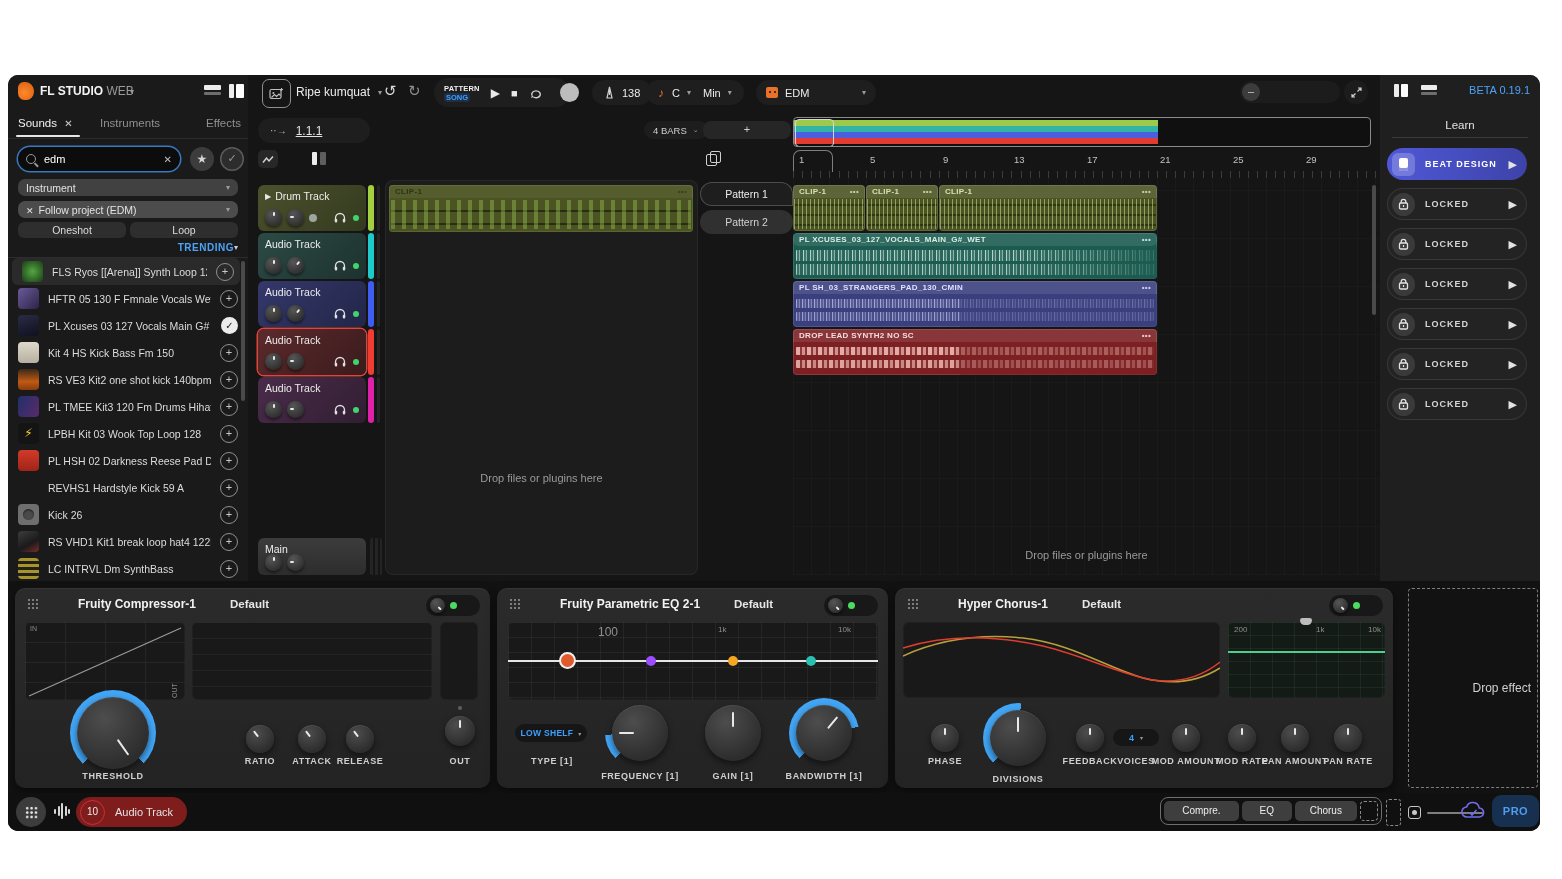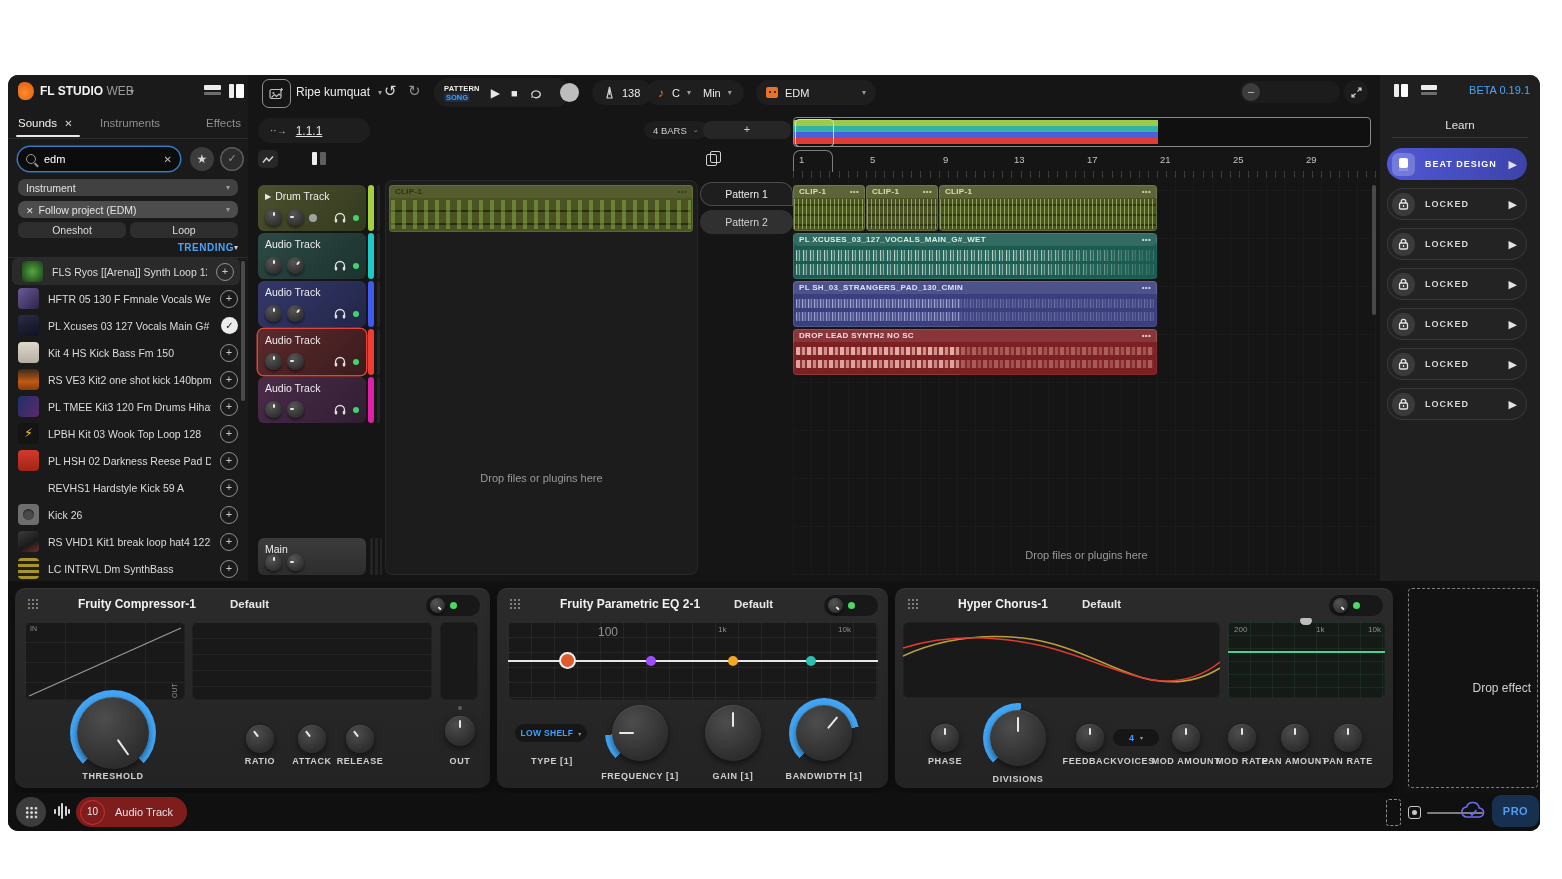--- a/index.html
+++ b/index.html
@@ -796,20 +796,26 @@
           <span style="width:2px;height:10px;background:#d6d6d6;border-radius:1px;"></span>
           <span style="width:2px;height:16px;background:#d6d6d6;border-radius:1px;"></span>
           <span style="width:2px;height:10px;background:#d6d6d6;border-radius:1px;"></span>
           <span style="width:2px;height:5px;background:#d6d6d6;border-radius:1px;"></span>
     </div>
     <div class="abs pill" style="left:68px;top:4px;height:30px;border-radius:16px;background:#7f1d1d;padding:0 14px 0 4px;gap:10px;">
       <span style="width:23px;height:23px;border-radius:50%;border:1.5px solid #c9303a;color:#ececec;font-size:10px;text-align:center;line-height:22px;">10</span>
       <span style="font-size:11px;color:#e2e2e2;">Audio Track</span>
     </div>
 
+    <div class="abs" style="left:1152px;top:4px;width:222px;height:28px;border:1px solid #6e6e6e;border-radius:8px;box-sizing:border-box;display:flex;align-items:center;padding:0 3px;gap:3px;">
+      <span style="flex:1.2;height:20px;background:#3e3e3e;border-radius:5px;font-size:10px;color:#ececec;text-align:center;line-height:20px;">Compre.</span>
+      <span style="flex:0.8;height:20px;background:#3e3e3e;border-radius:5px;font-size:10px;color:#ececec;text-align:center;line-height:20px;">EQ</span>
+      <span style="flex:1;height:20px;background:#3e3e3e;border-radius:5px;font-size:10px;color:#ececec;text-align:center;line-height:20px;">Chorus</span>
+      <span style="width:18px;height:20px;border:1px dashed #8a8a8a;border-radius:4px;box-sizing:border-box;"></span>
+    </div>
     <span class="abs" style="left:1378px;top:6px;width:13px;height:25px;border:1px dashed #8a8a8a;border-radius:3px;"></span>
     <div class="abs" style="left:1400px;top:13px;display:flex;align-items:center;gap:6px;">
       <span style="width:11px;height:11px;border:1.5px solid #c6c6c6;border-radius:3px;position:relative;">
             <i style="position:absolute;left:3px;top:3px;width:5px;height:5px;background:#c6c6c6;border-radius:50%;"></i>
           </span>
       <span style="width:56px;height:2px;background:#7e7e7e;border-radius:1px;"></span>
     </div>
     <span class="abs" style="left:1452px;top:7px;">
       <svg width="26" height="21" viewBox="0 0 26 21">
             <path d="M7 17a5 5 0 0 1-.4-10A6.5 6.5 0 0 1 19.2 8 4.5 4.5 0 0 1 19 17z" fill="none" stroke="#6f6cf0" stroke-width="1.6"></path>

